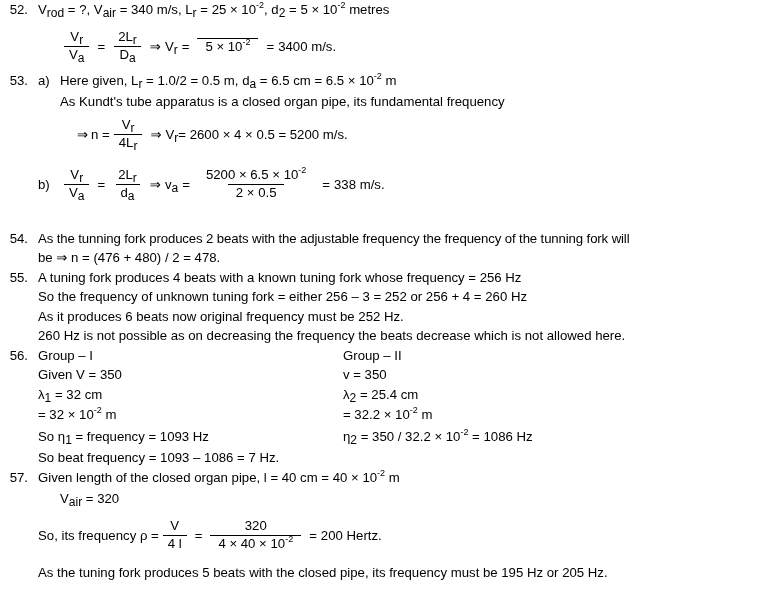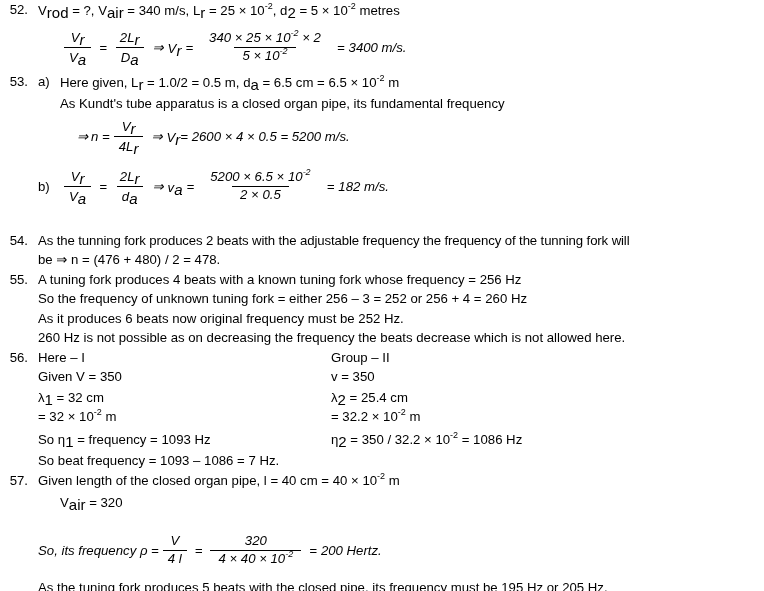--- a/index.html
+++ b/index.html
@@ -51,42 +51,41 @@
     min-width: 22px;
     vertical-align: top;
   }
   .subbody {
     display: inline-block;
     vertical-align: top;
     text-align: center;
   }
 
   sub {
-    font-size: 15px;
+    font-size: 12px;
     vertical-align: baseline;
     position: relative;
     top: 3px;
   }
   sup {
     font-size: 9px;
     vertical-align: baseline;
     position: relative;
     top: -6px;
   }
 
   .ind1 { padding-left: 22px; }
   .ind2 { padding-left: 36px; }
 
   
   .mrow {
     display: inline-flex;
     align-items: center;
     line-height: 1;
     white-space: nowrap;
-    font-style: italic;
   }
   .frac {
     display: inline-flex;
     flex-direction: column;
     align-items: center;
     vertical-align: middle;
     margin: 0 4px;
     line-height: 1.12;
   }
   .frac .nu {
@@ -106,21 +105,21 @@
     display: flex;
     align-items: center;
     min-height: 46px;
   }
 
   
   .cols {
     display: flex;
   }
   .col1 { width: 293px; min-width: 293px; }
-  .col2 { flex: 1; }
+  .col2 { flex: 1; margin-left: 12px; }
   .colline { line-height: 19.5px; white-space: nowrap; }
 </style>
 </head>
 <body>
 
 <div class="page">
 
   <div class="item" style="">
     <div class="num">52.</div>
     <div class="body">
@@ -137,21 +136,20 @@
           </span>
           <span class="op">=</span>
           <span class="frac">
             <span class="nu"><span>2L</span><sub>r</sub></span>
             <span class="de"><span>D</span><sub>a</sub></span>
           </span>
           <span class="op">⇒</span>
           <span><span>V</span><sub>r</sub></span>
           <span class="op">=</span>
           <span class="frac wide">
-            <span class="nu"><span>340 × 25 × 10</span><sup>-2</sup><span> × 2</span></span>
             <span class="de"><span>5 × 10</span><sup>-2</sup></span>
           </span>
           <span class="op">=</span>
           <span>3400 m/s.</span>
         </span>
       </div>
 
     </div>
   </div>
 
@@ -192,21 +190,21 @@
             <span class="de"><span>d</span><sub>a</sub></span>
           </span>
           <span class="op">⇒</span>
           <span><span>v</span><sub>a</sub></span>
           <span class="op">=</span>
           <span class="frac wide">
             <span class="nu"><span>5200 × 6.5 × 10</span><sup>-2</sup></span>
             <span class="de">2 × 0.5</span>
           </span>
           <span class="op">=</span>
-          <span>182 m/s.</span>
+          <span>338 m/s.</span>
         </span>
       </div>
 
     </div>
   </div>
 
   <div class="item" style="margin-top:21px;">
     <div class="num">54.</div>
     <div class="body">
       <div class="line" style="letter-spacing:-0.12px;">As the tunning fork produces 2 beats with the adjustable frequency the frequency of the tunning fork will</div>
@@ -224,21 +222,21 @@
       <div class="line">As it produces 6 beats now original frequency must be 252 Hz.</div>
       <div class="line">260 Hz is not possible as on decreasing the frequency the beats decrease which is not allowed here.</div>
     </div>
   </div>
 
   <div class="item">
     <div class="num">56.</div>
     <div class="body">
       <div class="cols">
         <div class="col1">
-          <div class="colline">Here – I</div>
+          <div class="colline">Group – I</div>
           <div class="colline">Given V = 350</div>
           <div class="colline"><span>λ</span><sub>1</sub><span> = 32 cm</span></div>
           <div class="colline"><span>= 32 × 10</span><sup>-2</sup><span> m</span></div>
           <div class="colline"><span>So </span><span>η</span><sub>1</sub><span> = frequency = 1093 Hz</span></div>
         </div>
         <div class="col2">
           <div class="colline">Group – II</div>
           <div class="colline">v = 350</div>
           <div class="colline"><span>λ</span><sub>2</sub><span> = 25.4 cm</span></div>
           <div class="colline"><span>= 32.2 × 10</span><sup>-2</sup><span> m</span></div>
@@ -254,21 +252,21 @@
     <div class="body">
 
       <div class="line">
         <span>Given length of the closed organ pipe, l = 40 cm = 40 × 10</span><sup>-2</sup><span> m</span>
       </div>
 
       <div class="line ind1">
         <span>V</span><sub>air</sub><span> = 320</span>
       </div>
 
-      <div class="fracline" style="margin-top:15px;">
+      <div class="fracline" style="margin-top:3px;">
         <span class="mrow">
           <span>So, its frequency ρ =</span>
           <span class="frac">
             <span class="nu">V</span>
             <span class="de">4 l</span>
           </span>
           <span class="op">=</span>
           <span class="frac wide">
             <span class="nu">320</span>
             <span class="de"><span>4 × 40 × 10</span><sup>-2</sup></span>

